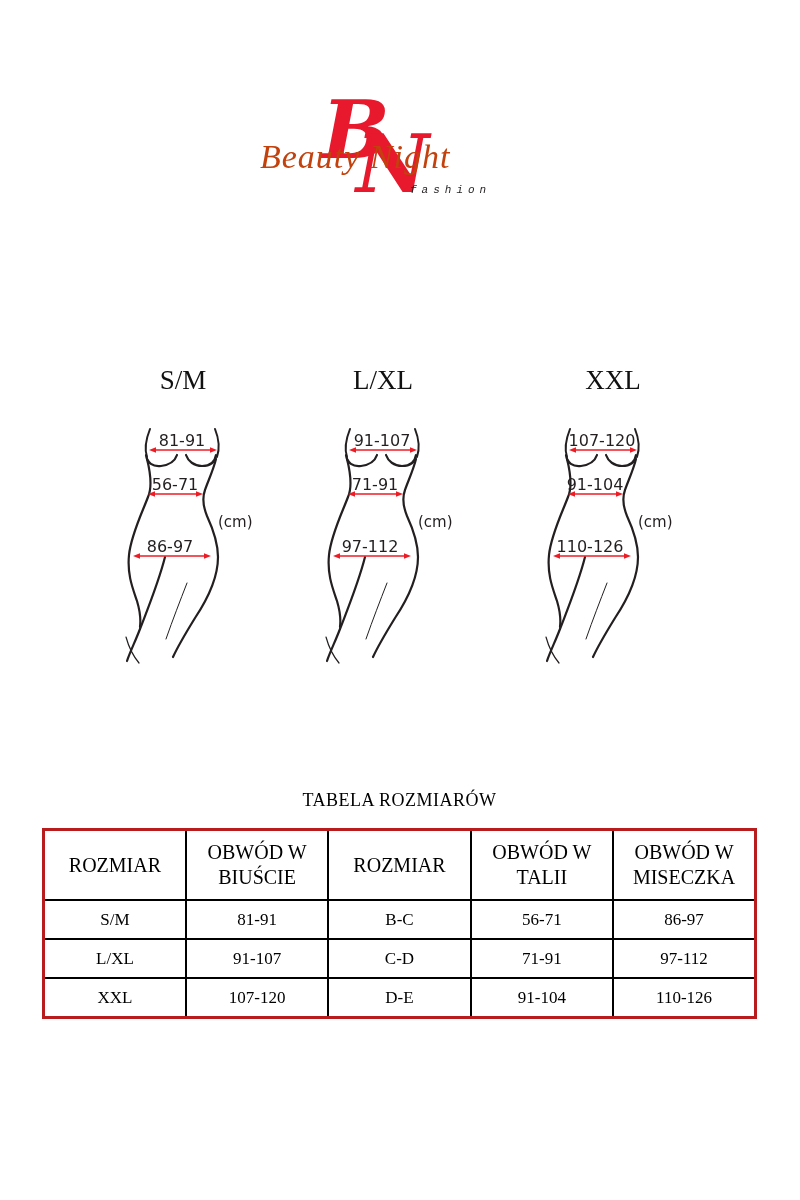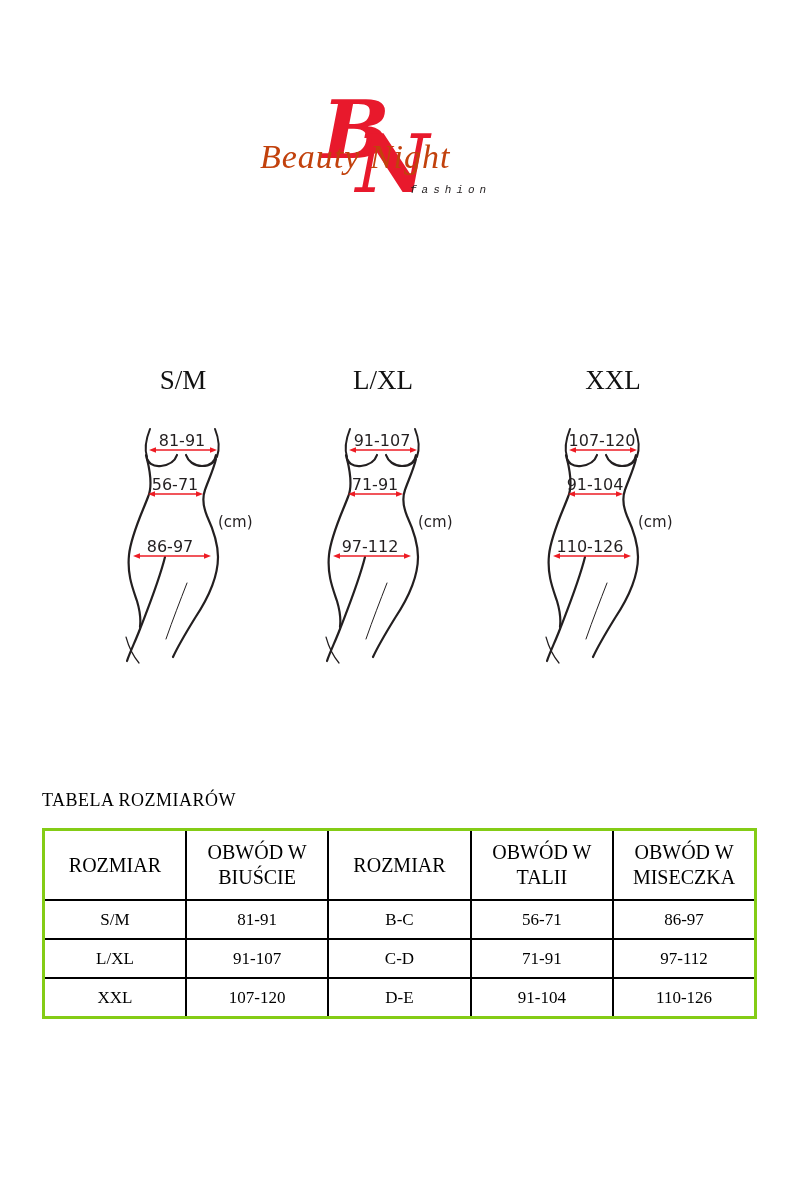--- a/index.html
+++ b/index.html
@@ -37,26 +37,26 @@
   .fig-2 .size-label { width:146px; }
   .figure svg.body { display:block; margin-top:4px; }
   svg text.meas {
     font-family:"DejaVu Sans", sans-serif; font-size:16px; fill:#231f20;
     text-anchor:middle;
   }
   svg text.cm { font-family:"DejaVu Sans", sans-serif; font-size:15px; fill:#231f20; }
 
   
   .table-title {
-    position:absolute; left:42px; top:790px; width:715px; 
+    position:absolute; left:42px; top:790px; width:715px; text-align:center;
     font-size:18px; color:#000; letter-spacing:0.5px;
   }
   table.size-table {
     position:absolute; left:42px; top:828px; width:715px;
-    border-collapse:collapse; table-layout:fixed; border:3px solid #84cc16;
+    border-collapse:collapse; table-layout:fixed; border:3px solid #b91c1c;
   }
   .size-table th, .size-table td {
     border:2px solid #000; text-align:center; vertical-align:middle;
     font-weight:normal; color:#000; padding:2px 4px;
   }
   .size-table th { font-size:20px; height:64px; line-height:1.25; }
   .size-table td { font-size:17px; height:33px; }
 
   .hidden-defs { position:absolute; width:0; height:0; }
 </style>

